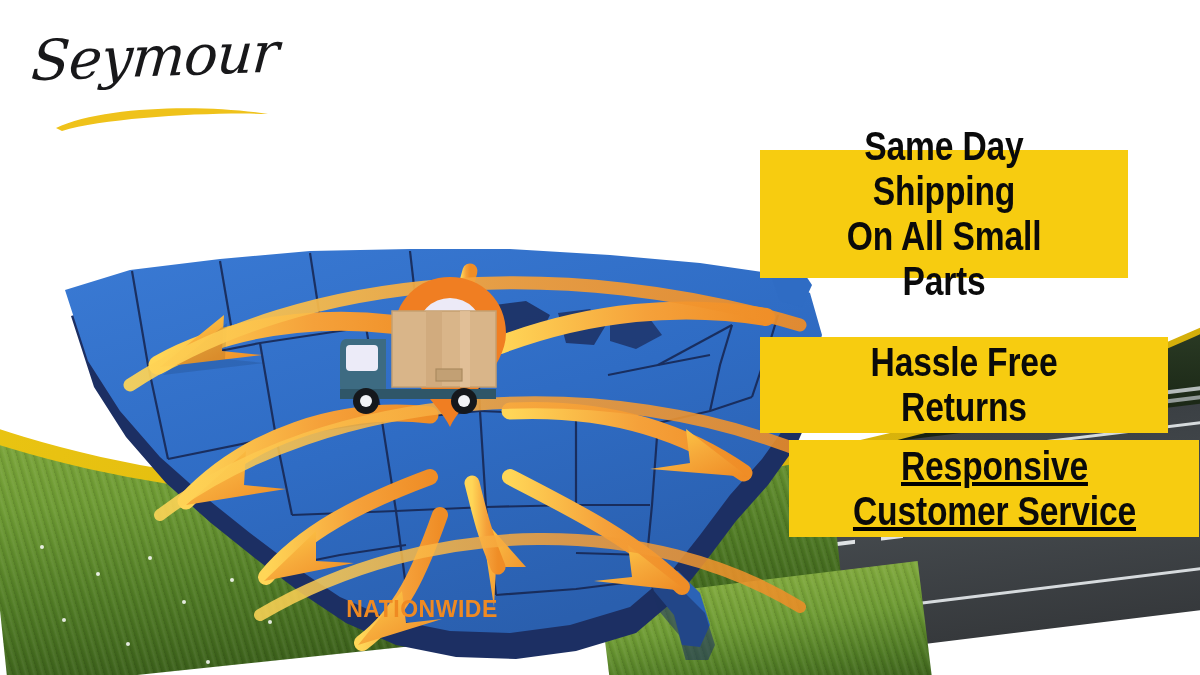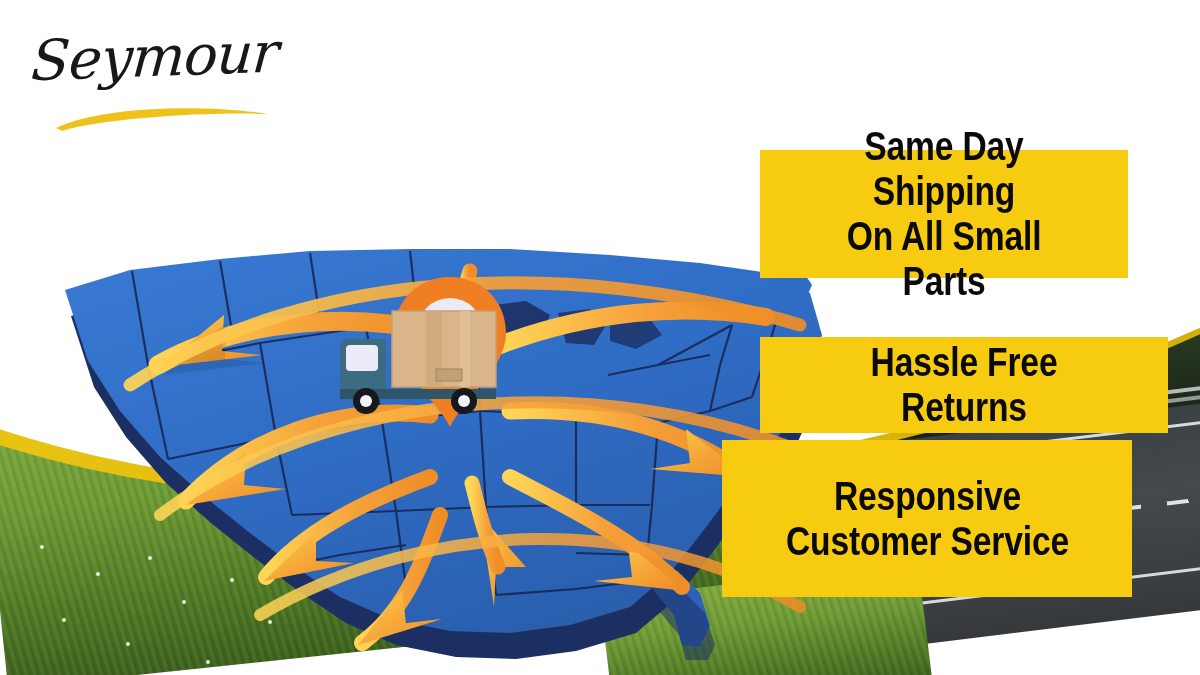--- a/index.html
+++ b/index.html
@@ -233,21 +233,21 @@
     line-height: 1.12;
     transform: scaleX(0.84);
     display: block;
     white-space: pre-line;
     letter-spacing: -0.2px;
   }
   #callout-1 { left: 760px; top: 150px; width: 368px; height: 128px; }
   #callout-1 span { font-size: 40px; }
   #callout-2 { left: 760px; top: 310px; width: 408px; height: 96px; margin-top: 27px; }
   #callout-2 span { font-size: 40px; }
-  #callout-3 { left: 722px; top: 440px; width: 410px; height: 157px; }
+  #callout-3 { left: 789px; top: 440px; width: 410px; height: 97px; text-decoration: underline; }
   #callout-3 span { font-size: 40px; }
 </style>
 </head>
 <body>
 
 <div id="banner">
 
   <div class="photo-layer">
 
     <div class="sky"></div>
@@ -457,20 +457,21 @@
         <rect x="0" y="84" width="156" height="10" fill="#2f5668"></rect>
 
         <circle cx="26" cy="96" r="13" fill="#15181c"></circle>
         <circle cx="26" cy="96" r="6" fill="#f2f3f6"></circle>
         <circle cx="124" cy="96" r="13" fill="#15181c"></circle>
         <circle cx="124" cy="96" r="6" fill="#f2f3f6"></circle>
       </g>
     </svg>
 
     <div class="nationwide-text">
+      <span class="nw-line1">NATIONWIDE</span>
     </div>
   </div>
 
   <div class="callout" id="callout-1">
     <span>Same Day Shipping
 On All Small Parts</span>
   </div>
 
   <div class="callout" id="callout-2">
     <span>Hassle Free Returns</span>

